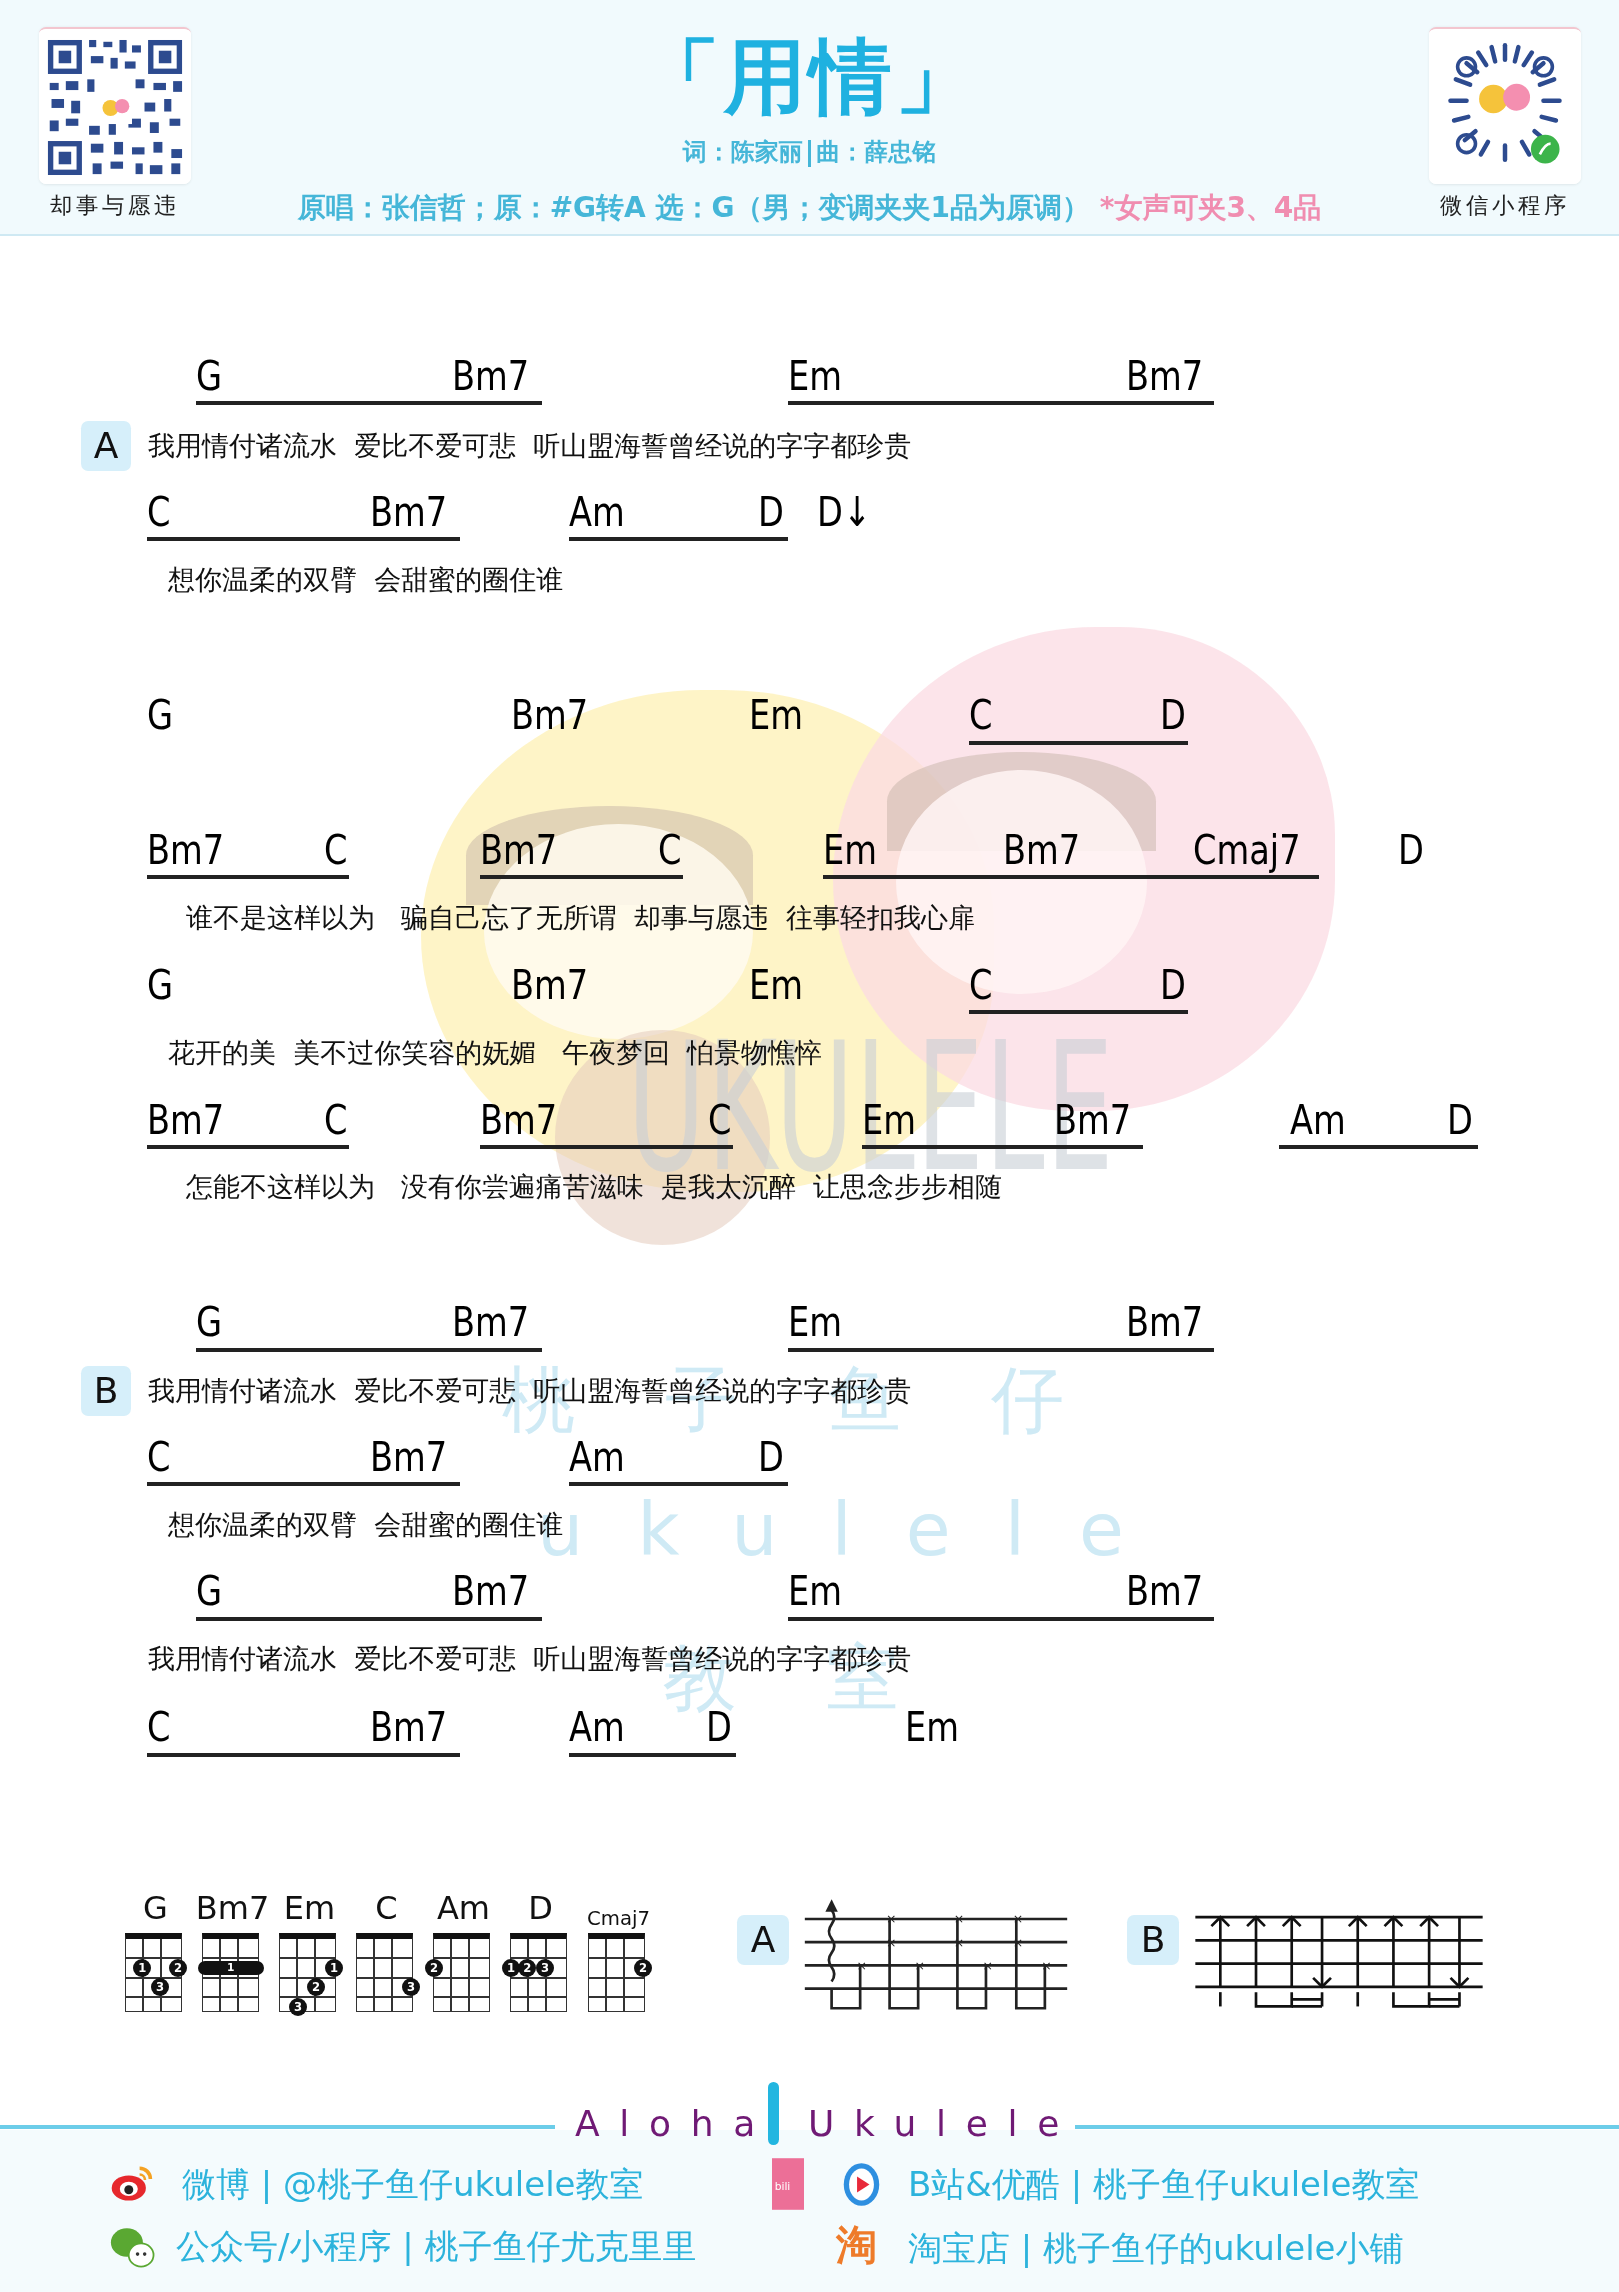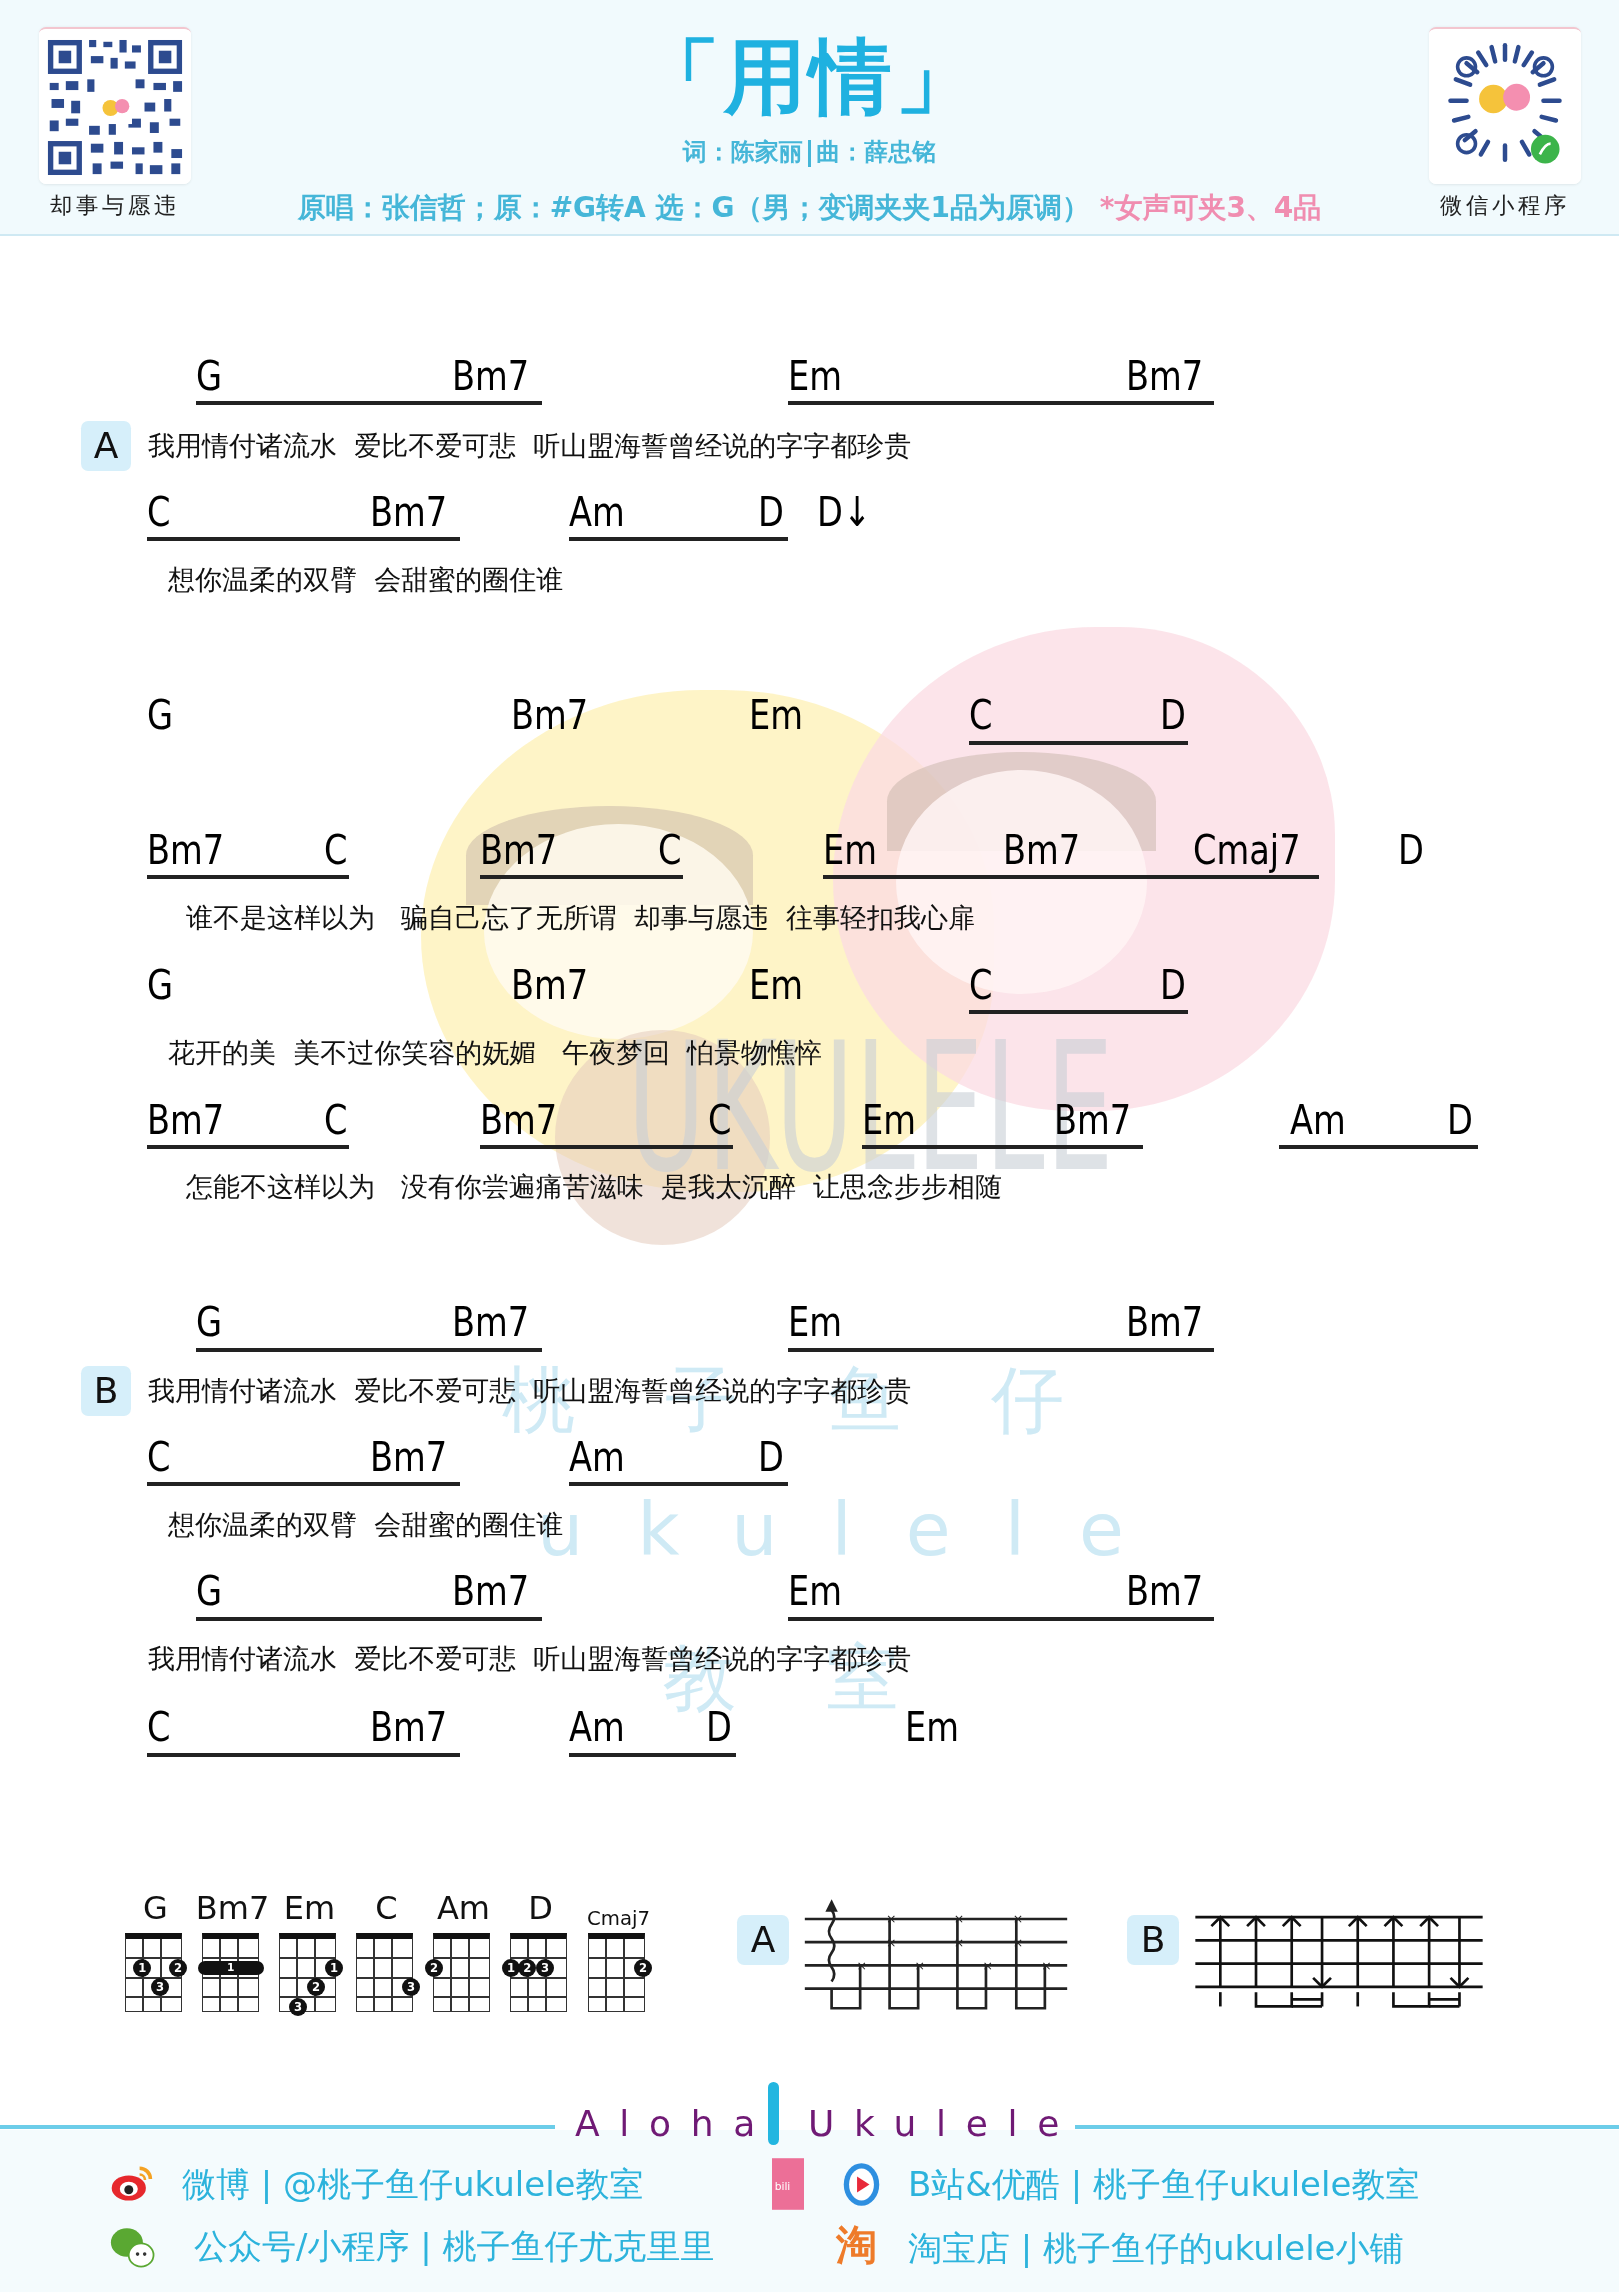--- a/index.html
+++ b/index.html
@@ -466,17 +466,17 @@
 <div class="fitem" style="left:908px;top:2163px;">B站&amp;优酷 | 桃子鱼仔ukulele教室</div>
 
 <div style="position:absolute;left:109px;top:2223px;">
   <svg width="50" height="48" viewBox="0 0 56 54">
       <ellipse cx="20" cy="22" rx="18" ry="16" fill="#5aa832"></ellipse>
       <ellipse cx="36" cy="36" rx="14" ry="13" fill="#fff" stroke="#5aa832" stroke-width="2"></ellipse>
       <circle cx="32" cy="35" r="2" fill="#333"></circle>
       <circle cx="40" cy="35" r="2" fill="#333"></circle>
     </svg>
 </div>
-<div class="fitem" style="left:176px;top:2225px;margin-left:18px;">公众号/小程序 | 桃子鱼仔尤克里里</div>
+<div class="fitem" style="left:176px;top:2225px;">公众号/小程序 | 桃子鱼仔尤克里里</div>
 
 <div style="position:absolute;left:836px;top:2221px;font-size:41px;color:#ee7b2a;font-weight:bold;line-height:48px;">淘</div>
 <div class="fitem" style="left:908px;top:2227px;">淘宝店 | 桃子鱼仔的ukulele小铺</div>
 
 
 </body></html>

